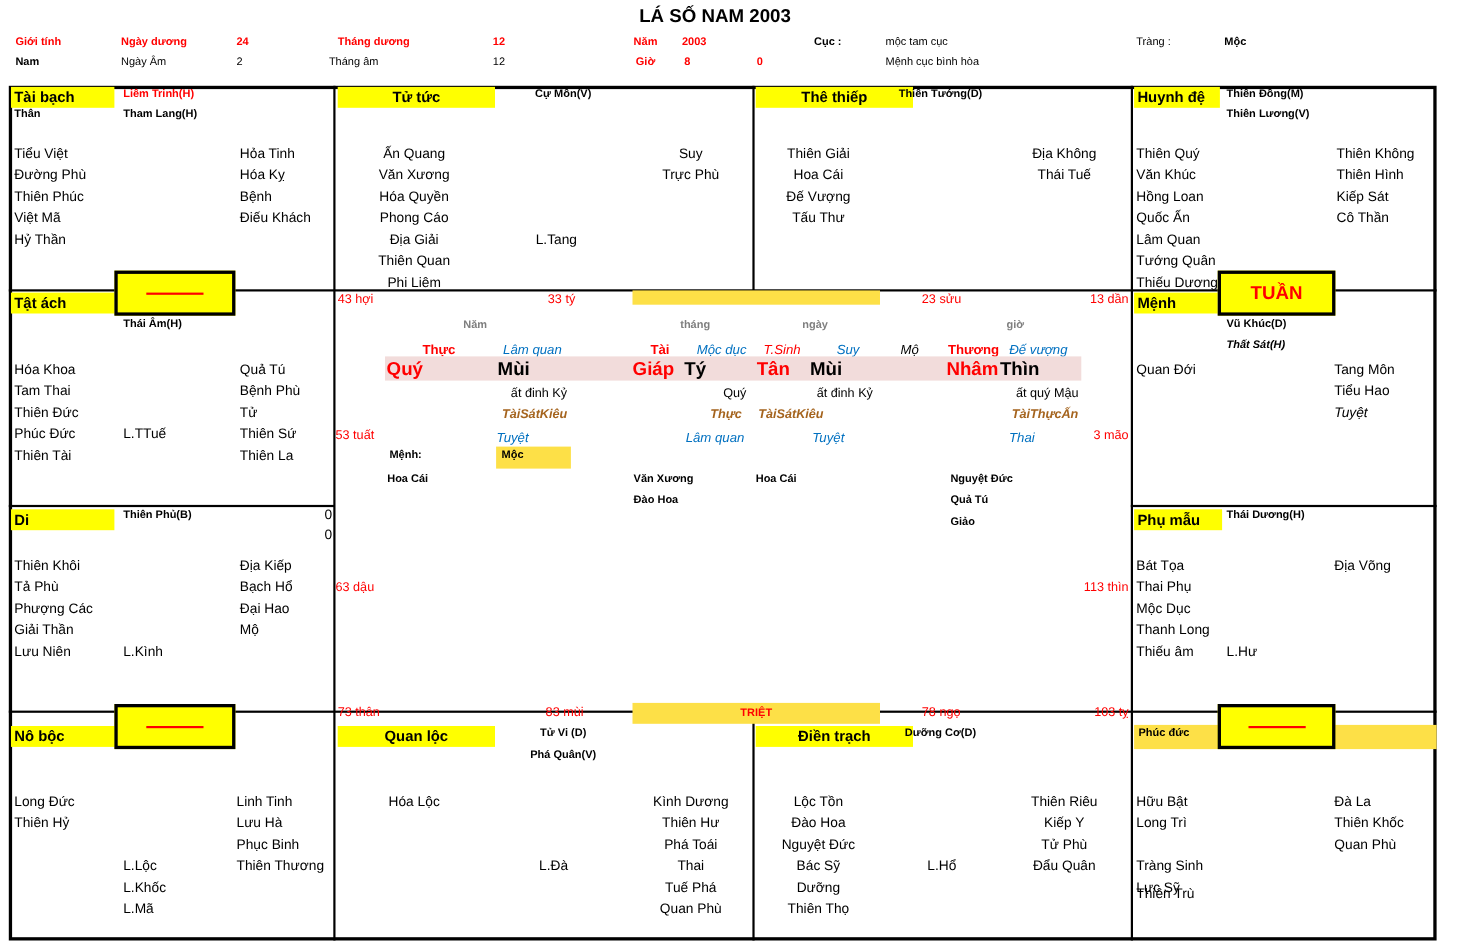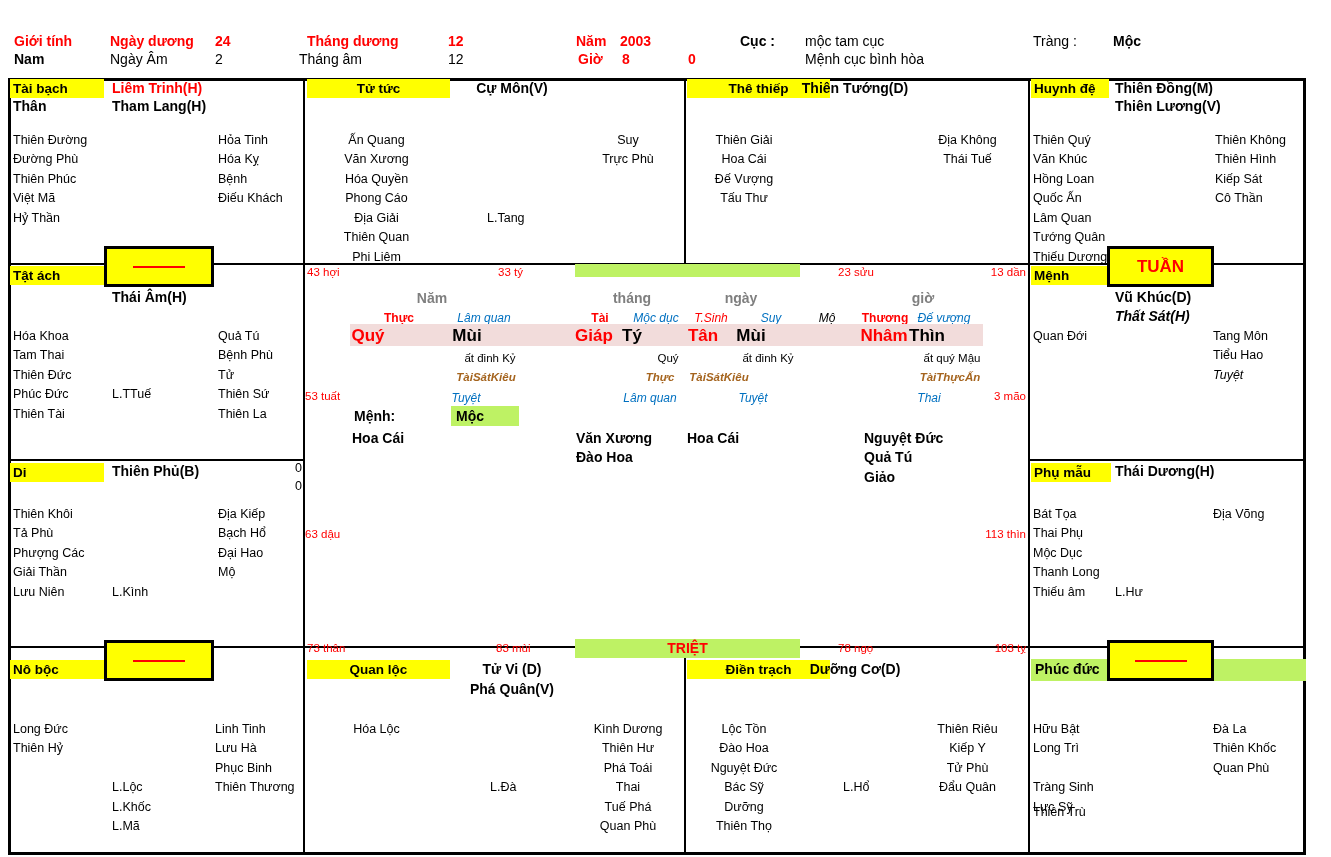--- a/index.html
+++ b/index.html
@@ -5,40 +5,41 @@
   *{margin:0;padding:0;box-sizing:border-box}
   body{font-family:"Liberation Sans","DejaVu Sans",sans-serif;background:#fff;color:#000}
   #sheet{position:relative;width:1331px;height:857px;background:#fff;font-size:12.5px;overflow:hidden}
   .a{position:absolute;white-space:nowrap;line-height:1.18}
   .b{font-weight:bold}
   .i{font-style:italic}
   .red{color:#FF0000}
   .blue{color:#0070C0}
   .gray{color:#7F7F7F}
   .brown{color:#A5641E}
-  .yl{background:#bef264}
+  .yl{background:#fde047}
   .ctr{text-align:center}
   .rt{text-align:right}
   .f11{font-size:11.5px}
   .f12{font-size:12px}
-  .f13{font-size:14px}
+  .f13{font-size:10px}
   .f14{font-size:17px}
   .f17{font-size:17px}
   .line{position:absolute;background:#000}
   .outer{position:absolute;border:3px solid #000}
   .box{position:absolute;background:#FFFF00;border:3px solid #000;display:flex;align-items:center;justify-content:center}
   .dashline{width:52px;height:2px;background:#FF0000}
   .ph{position:absolute;background:#FFFF00;font-weight:bold;font-size:13.5px;height:19px;line-height:19px;padding-left:3px}
   .ph.ctr{padding-left:0}
 </style>
 </head>
 <body>
 
 <div id="sheet">
 
+  <div class="a f17 b ctr" style="left:400px;top:5px;width:500px">LÁ SỐ NAM  2003</div>
 
   <div class="a f13 b red" style="left:14px;top:33px">Giới tính</div>
   <div class="a f13 b" style="left:14px;top:51px">Nam</div>
   <div class="a f13 b red" style="left:110px;top:33px">Ngày dương</div>
   <div class="a f13 b red" style="left:215px;top:33px">24</div>
   <div class="a f13" style="left:110px;top:51px">Ngày Âm</div>
   <div class="a f13" style="left:215px;top:51px">2</div>
   <div class="a f13 b red" style="left:307px;top:33px">Tháng dương</div>
   <div class="a f13 b red" style="left:448px;top:33px">12</div>
   <div class="a f13" style="left:299px;top:51px">Tháng âm</div>
@@ -61,21 +62,21 @@
   <div class="line" style="left:1028px;top:78px;width:2px;height:777px"></div>
   <div class="line" style="left:8px;top:263px;width:1298px;height:2px"></div>
   <div class="line" style="left:8px;top:459px;width:296px;height:2px"></div>
   <div class="line" style="left:1028px;top:459px;width:278px;height:2px"></div>
   <div class="line" style="left:8px;top:646px;width:1298px;height:2px"></div>
 
   <div class="ph" style="left:10px;top:79px;width:94px">Tài bạch</div>
   <div class="a f13 b red" style="left:112px;top:80px">Liêm Trinh(H)</div>
   <div class="a f13 b" style="left:13px;top:98px">Thân</div>
   <div class="a f13 b" style="left:112px;top:98px">Tham Lang(H)</div>
-  <div class="a" style="left:13px;top:133px">Thiên Đường</div>
+  <div class="a" style="left:13px;top:133px">Tiểu Việt</div>
   <div class="a" style="left:13px;top:152px">Đường Phù</div>
   <div class="a" style="left:13px;top:172px">Thiên Phúc</div>
   <div class="a" style="left:13px;top:191px">Việt Mã</div>
   <div class="a" style="left:13px;top:211px">Hỷ Thần</div>
   <div class="a" style="left:218px;top:133px">Hỏa Tinh</div>
   <div class="a" style="left:218px;top:152px">Hóa Kỵ</div>
   <div class="a" style="left:218px;top:172px">Bệnh</div>
   <div class="a" style="left:218px;top:191px">Điếu Khách</div>
 
   <div class="ph ctr" style="left:307px;top:79px;width:143px">Tử tức</div>

